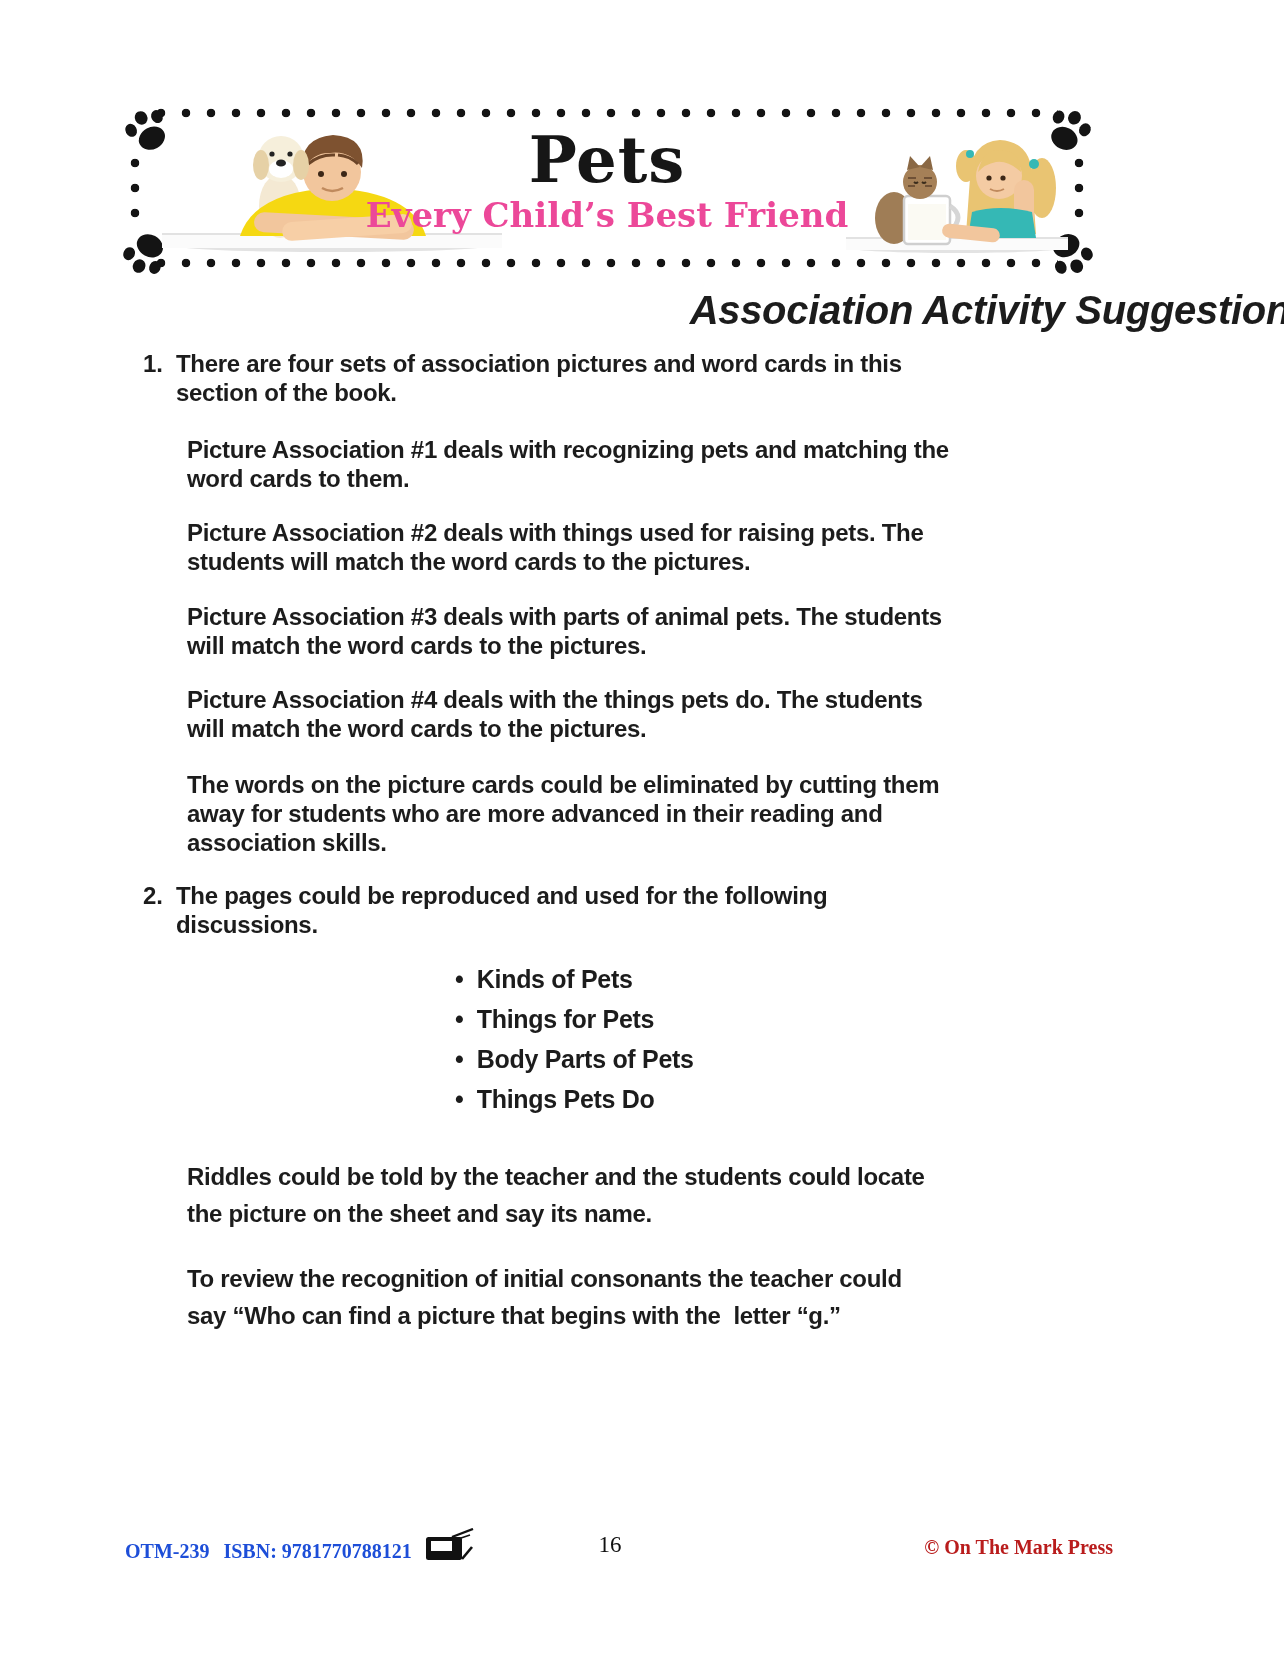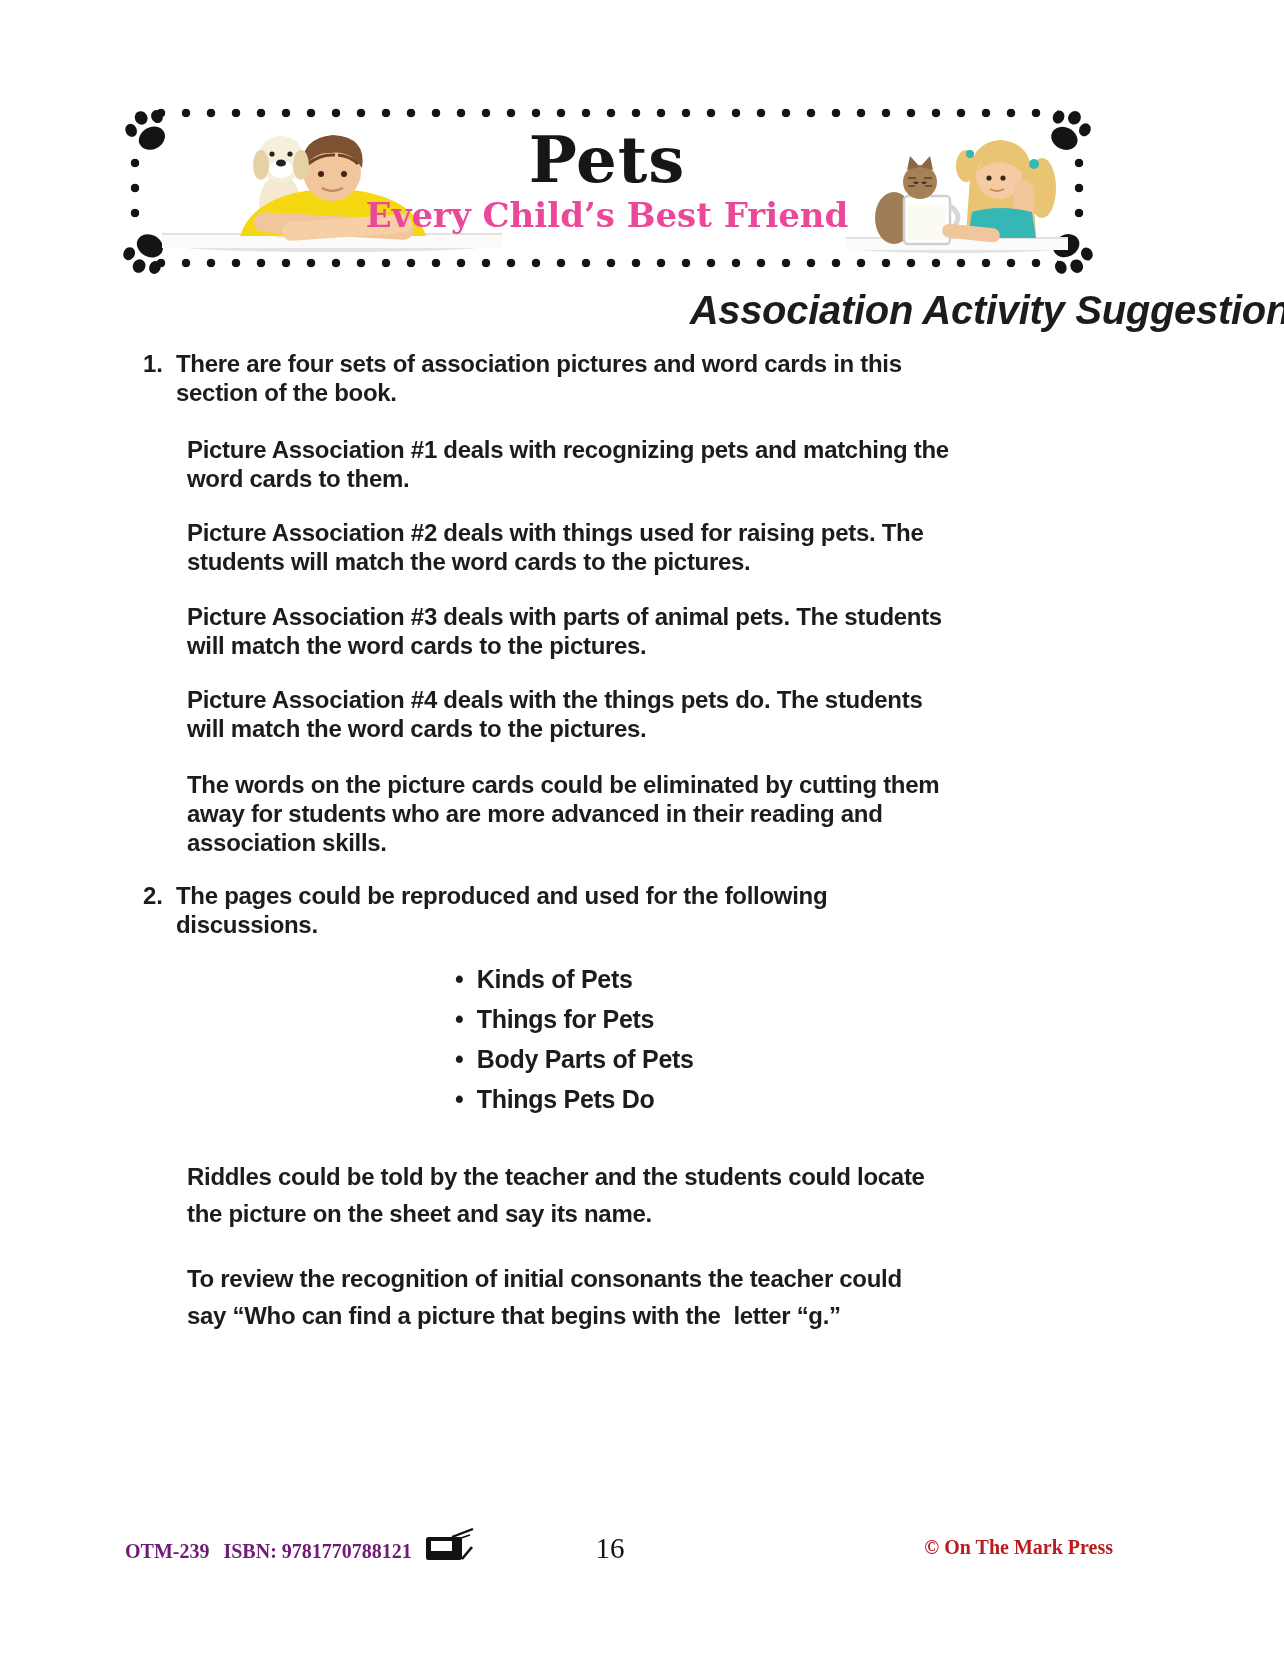--- a/index.html
+++ b/index.html
@@ -50,25 +50,25 @@
   .ind-para{position:absolute;left:176px;width:914px;margin-left:11px;}
   .wide-line{line-height:37px;}
 
   .bullets{position:absolute;left:455px;top:965px;}
   .bullet-row{display:flex;align-items:baseline;height:40px;}
   .blt{font-size:25px;font-weight:bold;margin-right:13px;}
   .bullet-label{font-size:25px;font-weight:bold;letter-spacing:-0.3px;}
 
   
   .footer-left{position:absolute;left:125px;top:1534px;display:flex;align-items:center;
-    font-family:"Liberation Serif",serif;font-weight:bold;font-size:20px;color:#701a75;}
+    font-family:"Liberation Serif",serif;font-weight:bold;font-size:20px;color:#1d4ed8;}
   .footer-code{margin-right:14px;}
   .footer-logo{width:52px;height:40px;margin-left:10px;margin-top:-6px;}
   .page-number{position:absolute;left:560px;width:100px;top:1532px;text-align:center;
-    font-family:"Liberation Serif",serif;font-size:29px;color:#111;}
+    font-family:"Liberation Serif",serif;font-size:23px;color:#111;}
   .footer-right{position:absolute;right:199px;top:1536px;
     font-family:"Liberation Serif",serif;font-weight:bold;font-size:20px;color:#b91c1c;}
 </style>
 </head>
 <body>
 
 <div class="page">
 
   <div class="banner">
     <div class="dotrow dot-top"></div>

